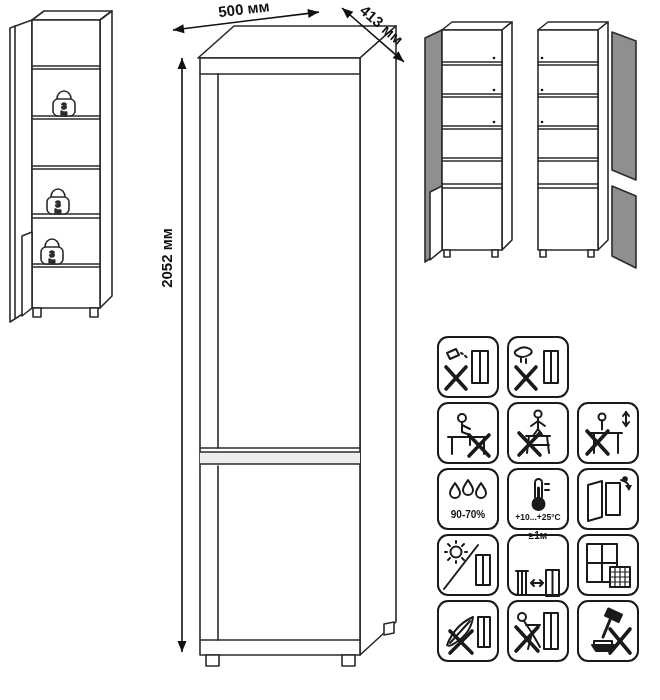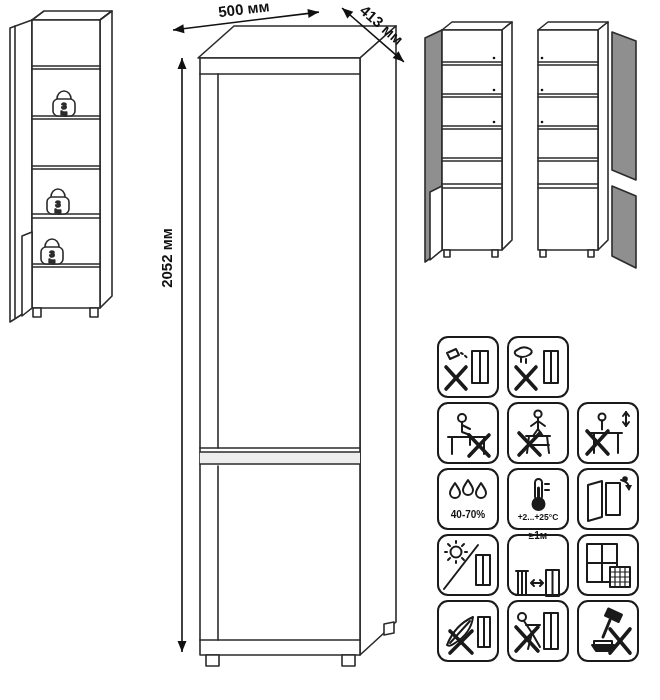--- a/index.html
+++ b/index.html
@@ -248,33 +248,33 @@
     </div>
 
     <div class="icon" style="left:437px;top:468px;">
       <svg width="52" height="30" viewBox="0 0 52 30">
         <g class="pict">
           <path d="M13,4 c3,5 5,7 5,10 a5,5 0 1,1 -10,0 c0,-3 2,-5 5,-10 z"></path>
           <path d="M26,1 c3,5 5,7 5,10 a5,5 0 1,1 -10,0 c0,-3 2,-5 5,-10 z"></path>
           <path d="M39,4 c3,5 5,7 5,10 a5,5 0 1,1 -10,0 c0,-3 2,-5 5,-10 z"></path>
         </g>
       </svg>
-      <div class="icon-label">40-70%</div>
+      <div class="icon-label">90-70%</div>
     </div>
     <div class="icon" style="left:507px;top:468px;">
       <svg width="52" height="36" viewBox="0 0 52 36">
         <g class="pict">
           <rect x="23" y="3" width="7" height="21" rx="3.5"></rect>
           <circle cx="26.5" cy="28" r="6" fill="#1a1a1a"></circle>
           <line x1="33" y1="8" x2="37" y2="8"></line>
           <line x1="33" y1="14" x2="37" y2="14"></line>
           <line x1="26.5" y1="12" x2="26.5" y2="24" stroke-width="3"></line>
         </g>
       </svg>
-      <div class="icon-label small">+2...+25°С</div>
+      <div class="icon-label small">+10...+25°С</div>
     </div>
     <div class="icon" style="left:577px;top:468px;">
       <svg width="52" height="52" viewBox="0 0 52 52">
         <g class="pict">
           <polygon points="6,12 20,8 20,44 6,48"></polygon>
           <rect x="24" y="10" width="14" height="32"></rect>
           <path d="M39,7 a11,8 0 0,1 8,9"></path>
           <polygon points="47,18 43,12 50,12" fill="#1a1a1a" stroke="none"></polygon>
           <circle cx="43" cy="6" r="1.8" fill="#1a1a1a"></circle>
         </g>

